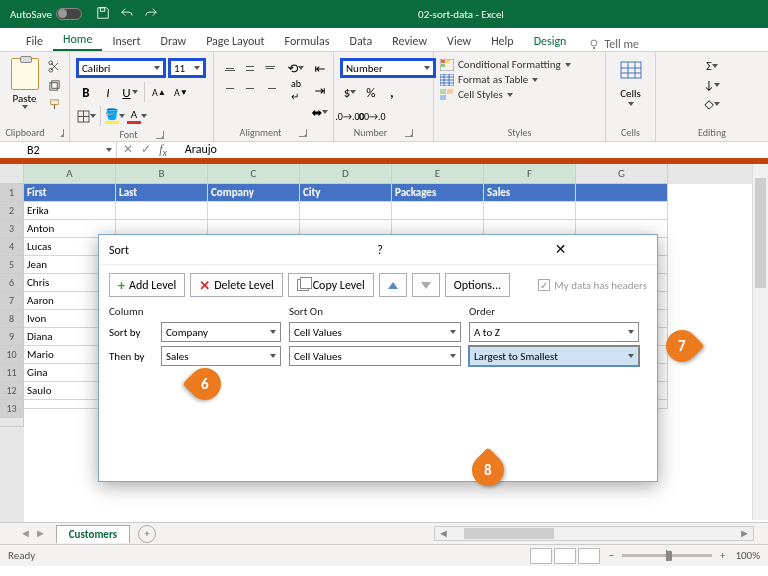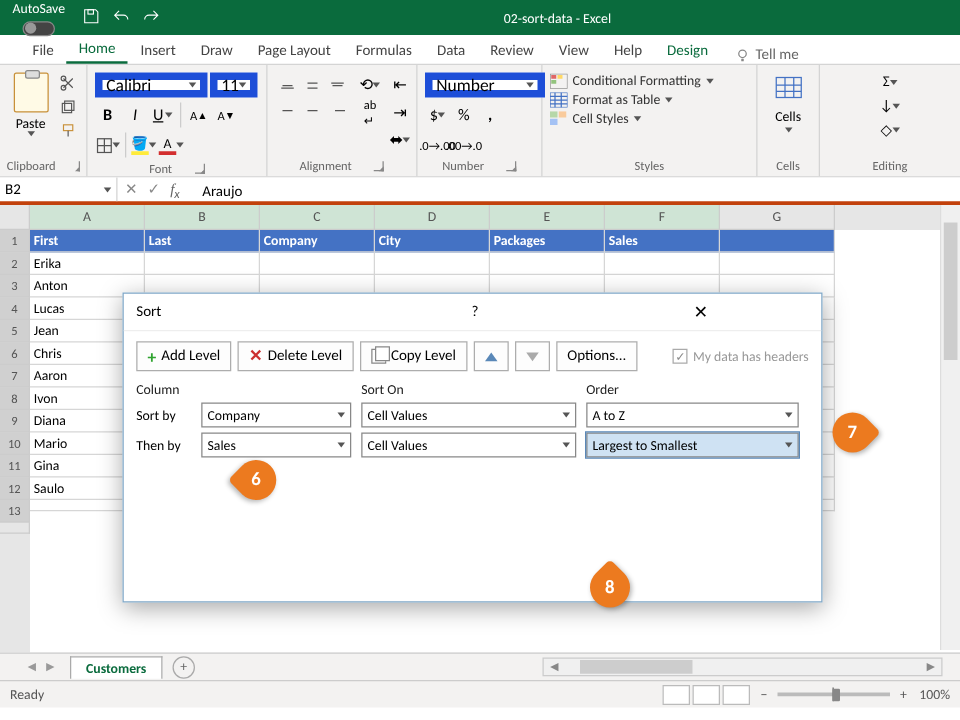--- a/index.html
+++ b/index.html
@@ -1,20 +1,20 @@
 <!DOCTYPE html>
 <html><head>
 <meta charset="utf-8">
 <style>
 * { margin:0; padding:0; box-sizing:border-box; font-family:"Segoe UI",Calibri,sans-serif; }
 body { width:768px; height:576px; background:#fff; overflow:hidden; position:relative; font-size:12px; }
 
 
 .titlebar { height:28px; background:#0a6b3d; color:#fff; display:flex; align-items:center; padding:0 4px; font-size:11px; }
-.autosave { display:flex; align-items:center; gap:4px; padding:0 6px;flex-direction:column; }
+.autosave { display:flex; align-items:center; gap:4px; padding:0 6px; }
 .autosave-toggle { width:26px; height:12px; border:1px solid #888; border-radius:7px; background:#444; position:relative; }
 .autosave-toggle::after { content:""; position:absolute; left:1px; top:0; width:9px; height:9px; border-radius:50%; background:#999; }
 .qat { display:flex; gap:10px; margin-left:8px; }
 .qat svg { width:14px; height:14px; fill:#e8f0e8; }
 .title-center { flex:1; text-align:center; }
 .title-right { display:flex; align-items:center; gap:2px; }
 .tab-contextual { background:#1a8a4f; padding:4px 10px; font-size:11px; }
 .win-btn { width:40px; height:28px; display:flex; align-items:center; justify-content:center; }
 .win-btn svg { width:11px; height:11px; fill:none; stroke:#fff; stroke-width:1; }
 
@@ -35,21 +35,21 @@
 .group-body { flex:1; display:flex; align-items:flex-start; gap:2px; padding-top:4px; }
 
 .paste-btn { display:flex; flex-direction:column; align-items:center; width:38px; }
 .paste-ico { width:28px; height:32px; border:1px solid #c89038; background:#fffae6; border-radius:2px; position:relative; }
 .paste-ico::before{content:"";position:absolute;top:-3px;left:8px;width:10px;height:5px;border:1px solid #888;border-radius:2px;background:#ddd;}
 .small-col { display:flex; flex-direction:column; gap:3px; }
 .tiny-btn { width:18px; height:16px; display:flex; align-items:center; justify-content:center; }
 .tiny-btn svg { width:13px; height:13px; }
 
 .font-row { display:flex; gap:2px; margin-bottom:2px; }
-.combo { height:20px; border:6px solid #1d4ed8; background:#fff; display:flex; align-items:center; padding:0 3px; font-size:14px; }
+.combo { height:20px; border:3px solid #1d4ed8; background:#fff; display:flex; align-items:center; padding:0 3px; font-size:11px; }
 .combo .dd { margin-left:auto; }
 .dd { width:0; height:0; border-left:3px solid transparent; border-right:3px solid transparent; border-top:4px solid #555; }
 .fmt-btn { width:20px; height:20px; display:flex; align-items:center; justify-content:center; font-size:13px; }
 .underline-color { border-bottom:3px solid; width:14px; text-align:center; height:16px; font-size:11px; }
 
 .align-grid { display:grid; grid-template-columns:repeat(3,20px); grid-template-rows:repeat(2,20px); }
 .align-grid div { display:flex; align-items:center; justify-content:center; }
 .align-lines { width:12px; display:flex; flex-direction:column; gap:1px;}
 .align-lines span{height:1px;background:#555;display:block;}
 
@@ -57,21 +57,21 @@
 .num-row { display:flex; gap:1px; margin-top:2px; }
 
 .styles-body { display:flex; flex-direction:column; gap:2px; font-size:11px; color:#333; }
 .styles-body > div { display:flex; align-items:center; gap:4px; }
 .cf-ico { width:14px; height:12px; }
 
 .cells-btn { width:36px; text-align:center; font-size:11px; }
 .cells-ico { width:24px; height:24px; margin:0 auto 2px; }
 
 
-.fxbar { height:22px; border-bottom:3px solid #c2410c; display:flex; align-items:flex-end; background:#fff; }
+.fxbar { height:22px; border-bottom:6px solid #c2410c; display:flex; align-items:flex-start; background:#fff;padding-left:23px; }
 .namebox { width:94px; border-right:1px solid #d4d4d4; padding:0 4px; font-size:12px; display:flex; align-items:center; height:100%; }
 .namebox .dd { margin-left:auto; }
 .fx-btns { display:flex; padding:0 6px; gap:8px; color:#888; }
 .fx-lbl { font-style:italic; font-family:"Times New Roman"; color:#666; margin-right:6px; }
 .fx-input { flex:1; padding:0 6px; font-size:12px; }
 
 
 .sheet { position:relative; height:358px; display:flex; }
 .rowhdrs { width:24px; background:#e6e6e6; }
 .corner { height:20px; border-bottom:1px solid #ccc; border-right:1px solid #ccc; background:#e6e6e6; }

